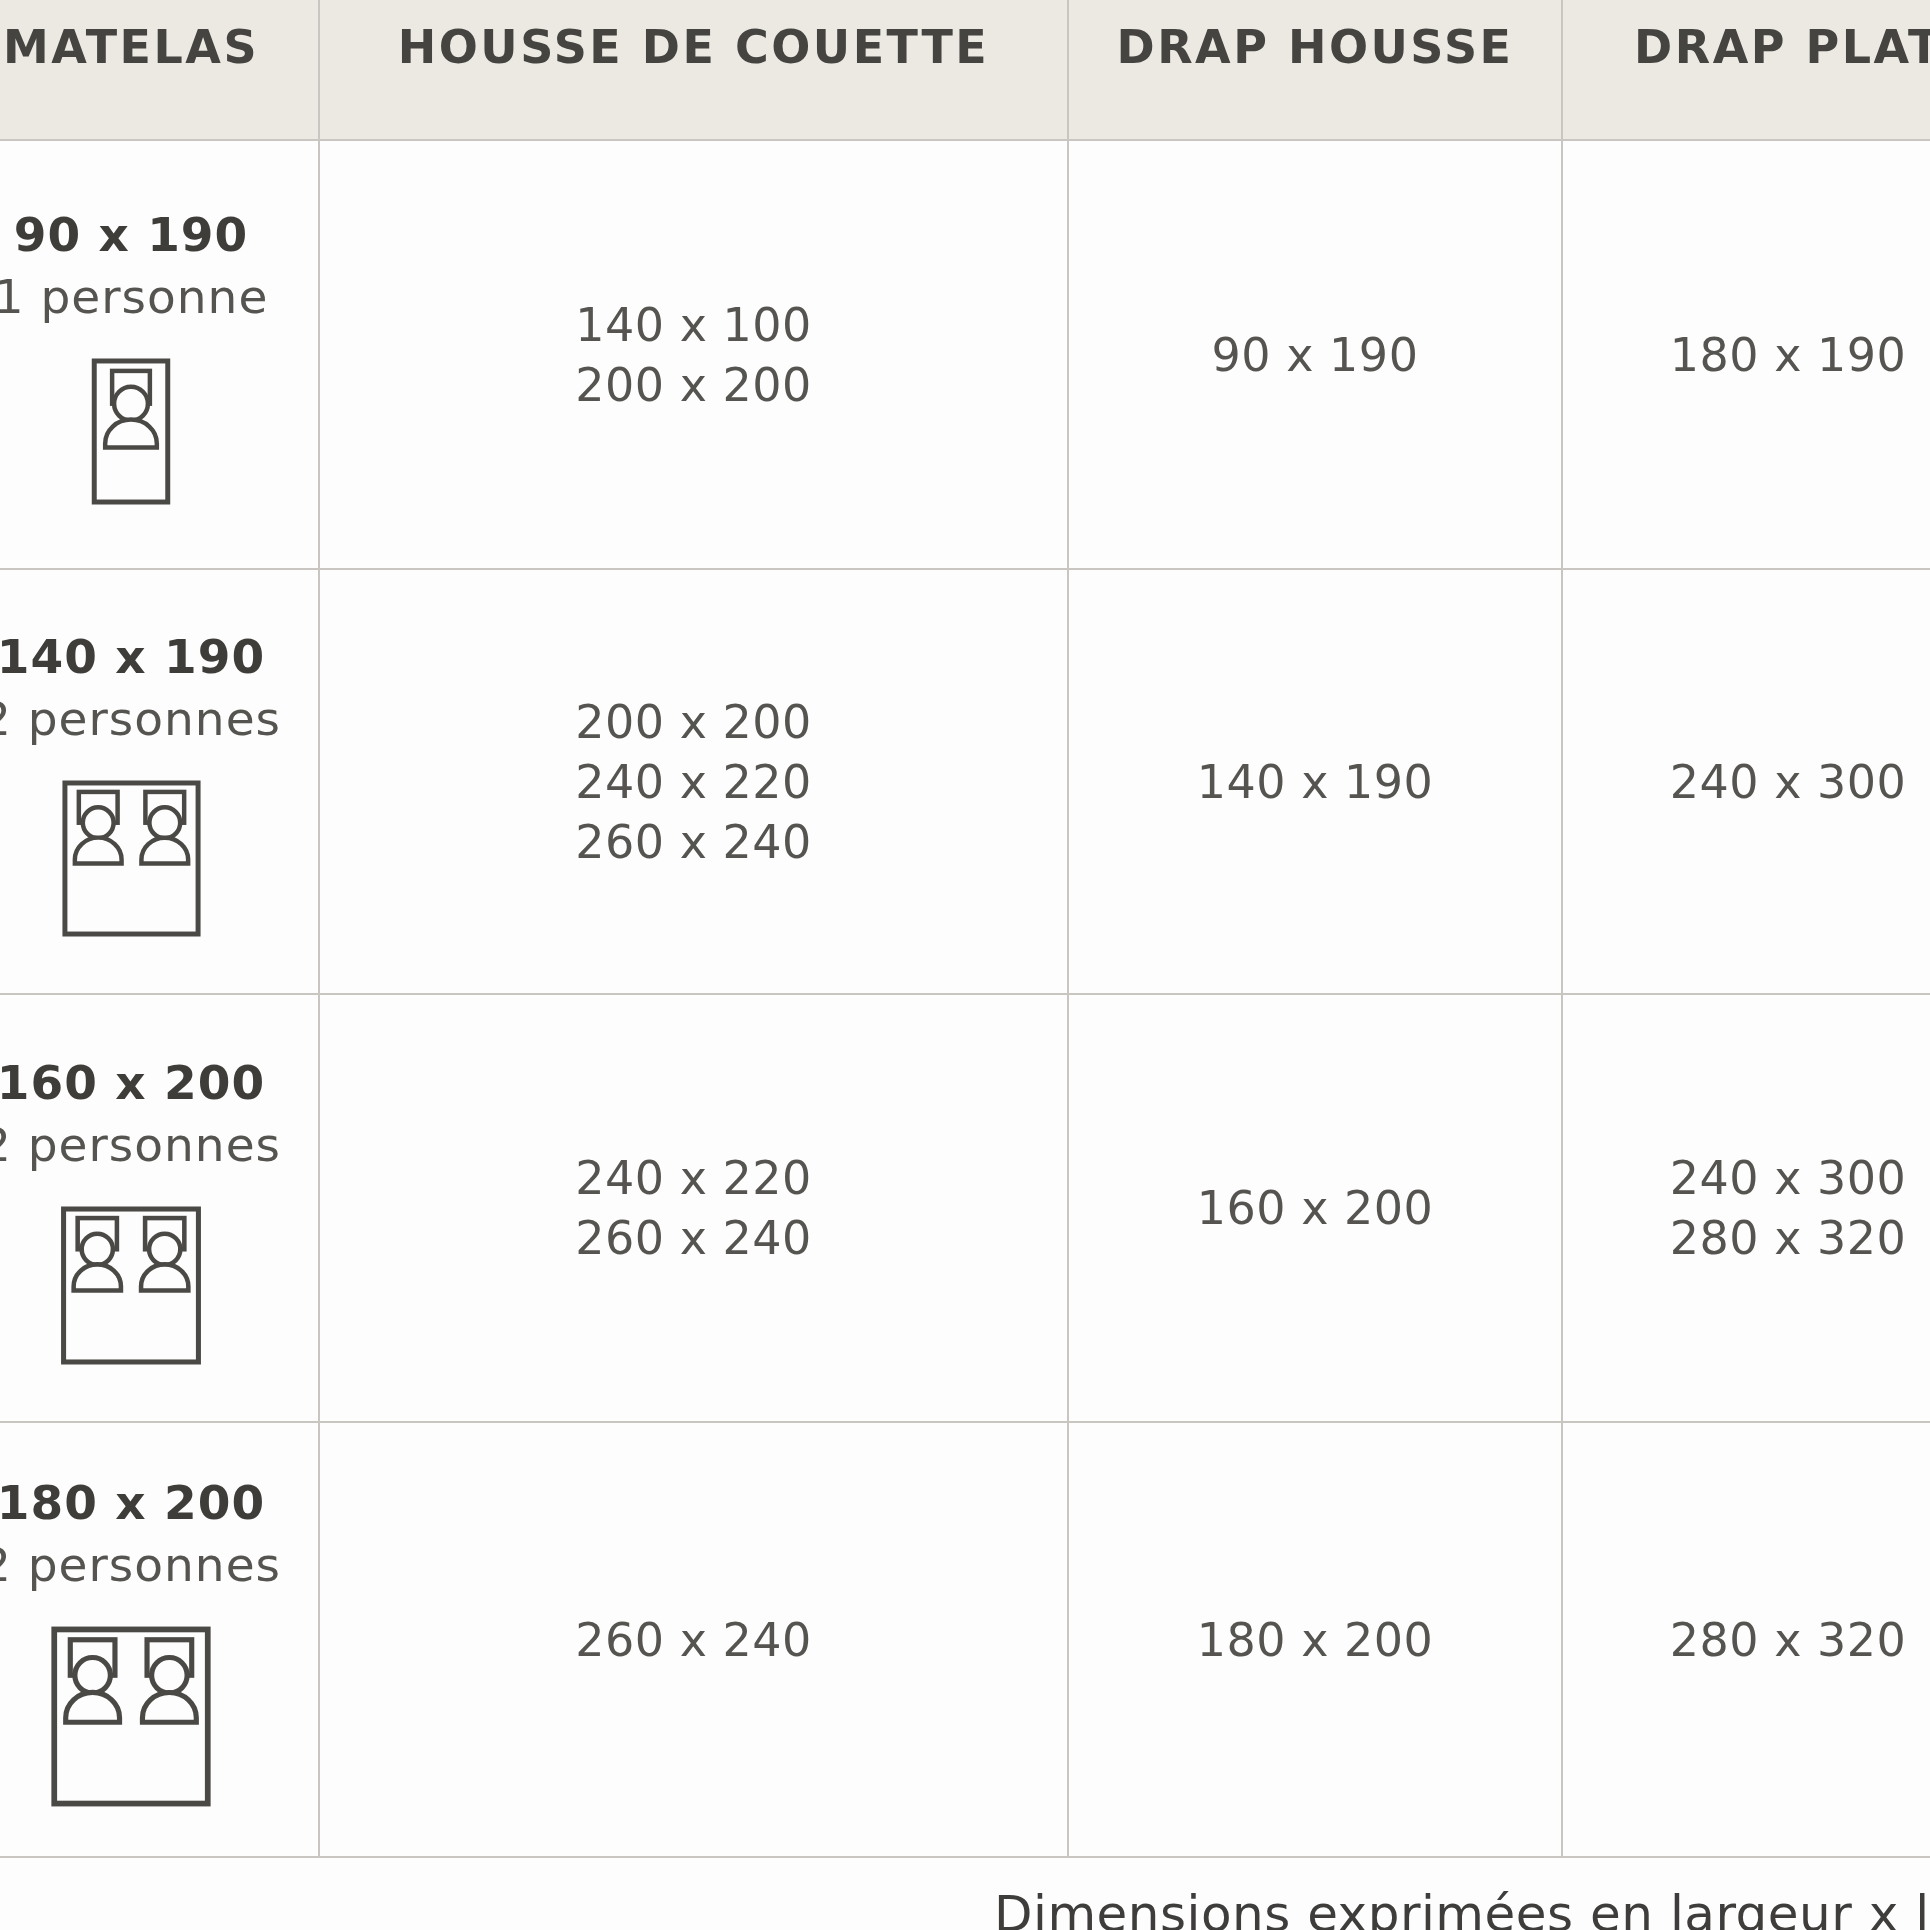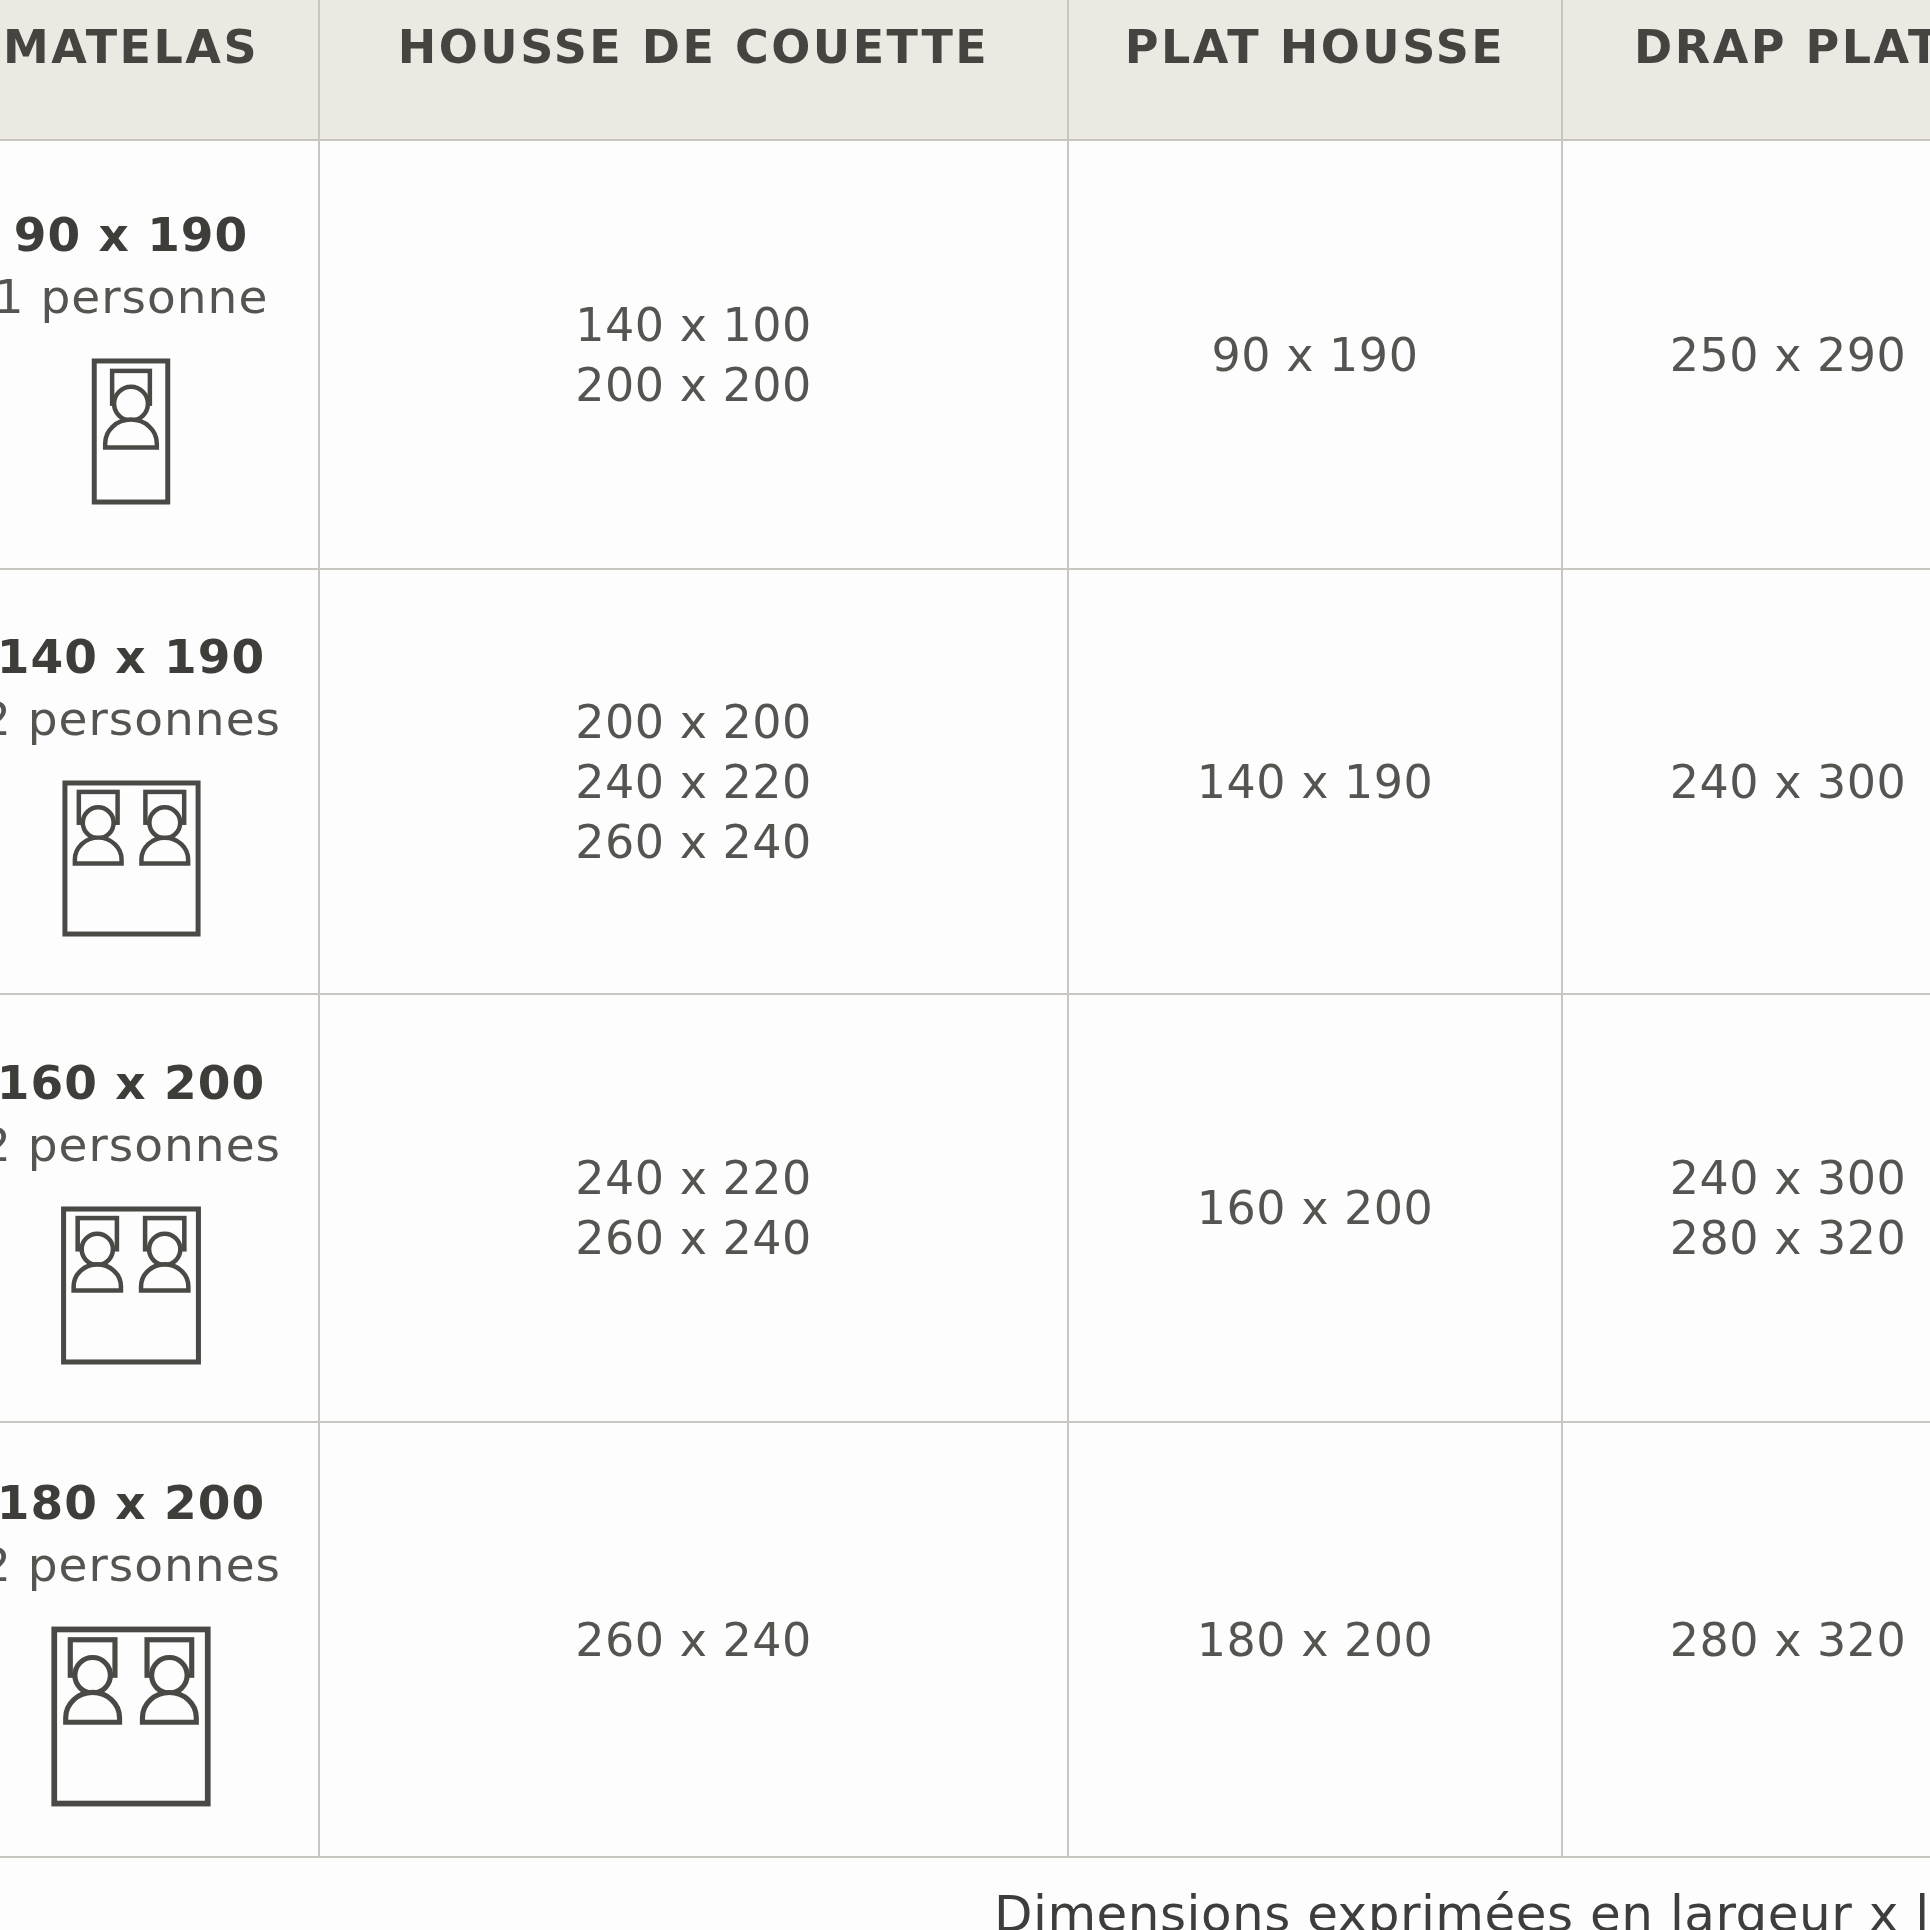--- a/index.html
+++ b/index.html
@@ -41,21 +41,21 @@
 <div class="viewport">
   <div class="grid">
 
     <div class="cell head vline">
       <span>MATELAS</span>
     </div>
     <div class="cell head vline">
       <span>HOUSSE DE COUETTE</span>
     </div>
     <div class="cell head vline">
-      <span>PLAT HOUSSE</span>
+      <span>DRAP HOUSSE</span>
     </div>
     <div class="cell head">
       <span>DRAP PLAT</span>
     </div>
 
     <div class="cell vline">
       <div class="mattress-size">90 x 190</div>
       <div class="mattress-persons">1 personne</div>
       <svg class="bed" width="80" height="147" viewBox="0 0 80 148" fill="none" stroke="#4b4945">
         <rect x="3" y="3" width="74" height="142" stroke-width="5"></rect>
@@ -65,21 +65,21 @@
       </svg>
     </div>
     <div class="cell vline">
       <div class="val">140 x 100</div>
       <div class="val">200 x 200</div>
     </div>
     <div class="cell vline">
       <div class="val">90 x 190</div>
     </div>
     <div class="cell">
-      <div class="val">250 x 290</div>
+      <div class="val">180 x 190</div>
     </div>
 
     <div class="cell vline">
       <div class="mattress-size">140 x 190</div>
       <div class="mattress-persons">2 personnes</div>
       <svg class="bed" width="141" height="157" viewBox="0 0 140 158" fill="none" stroke="#4b4945">
         <rect x="3" y="3" width="134" height="152" stroke-width="5"></rect>
         <rect x="17" y="12" width="39" height="31" stroke-width="4.5"></rect>
         <rect x="84" y="12" width="39" height="31" stroke-width="4.5"></rect>
         <circle cx="36.5" cy="43" r="15.5" fill="#fdfdfd" stroke-width="4.5"></circle>

